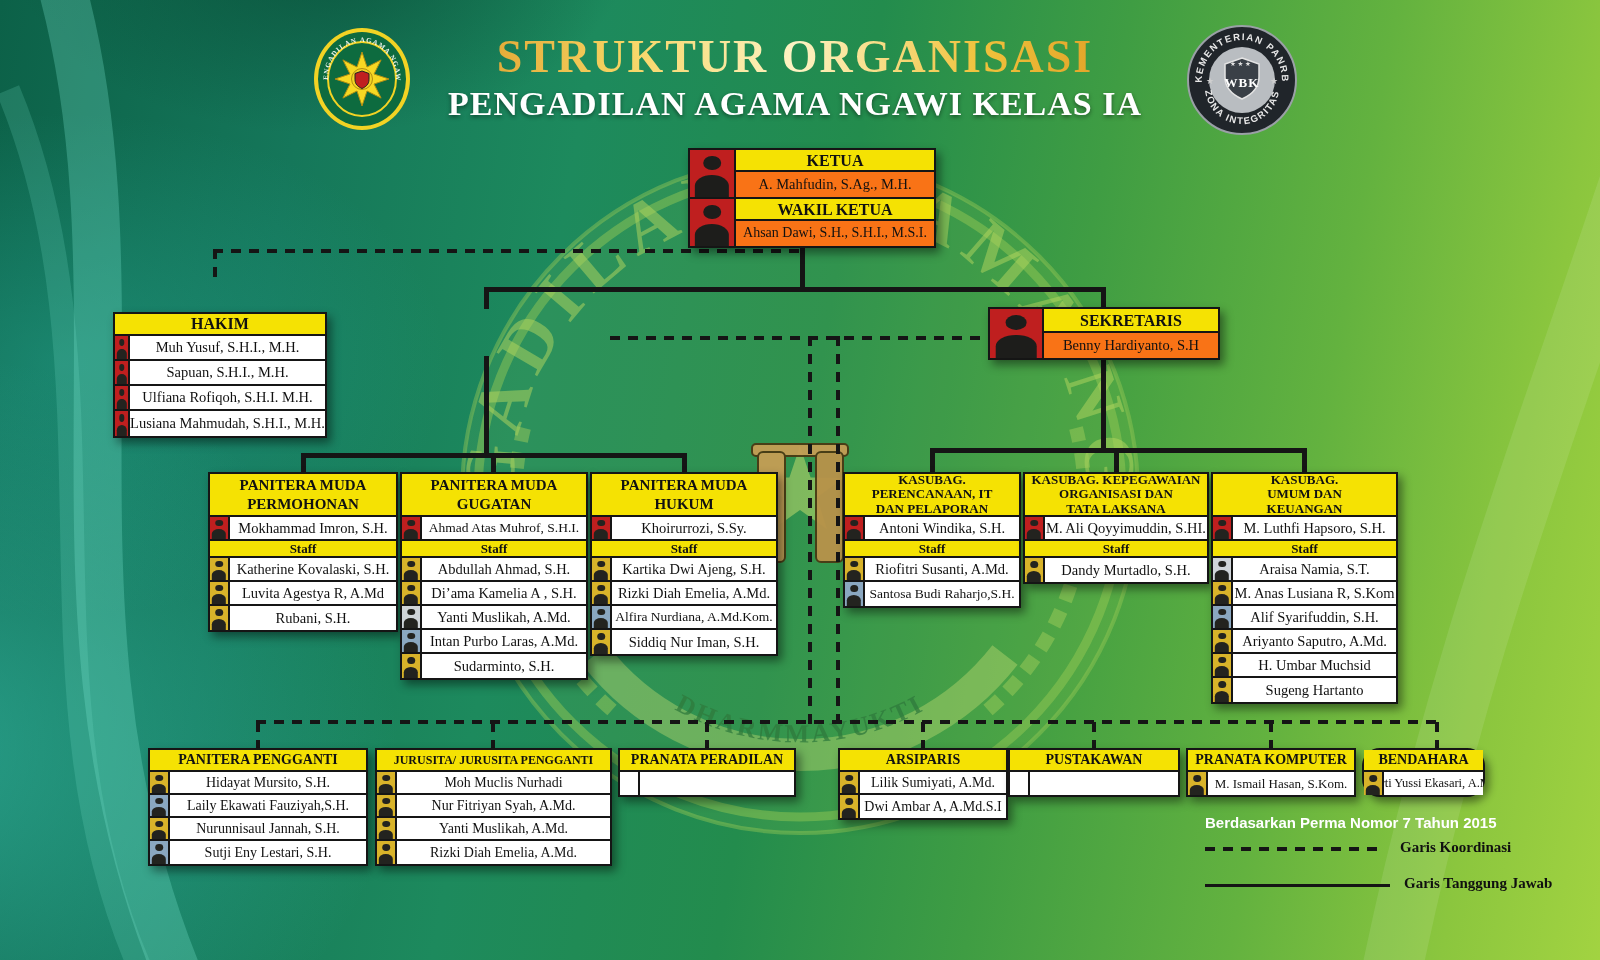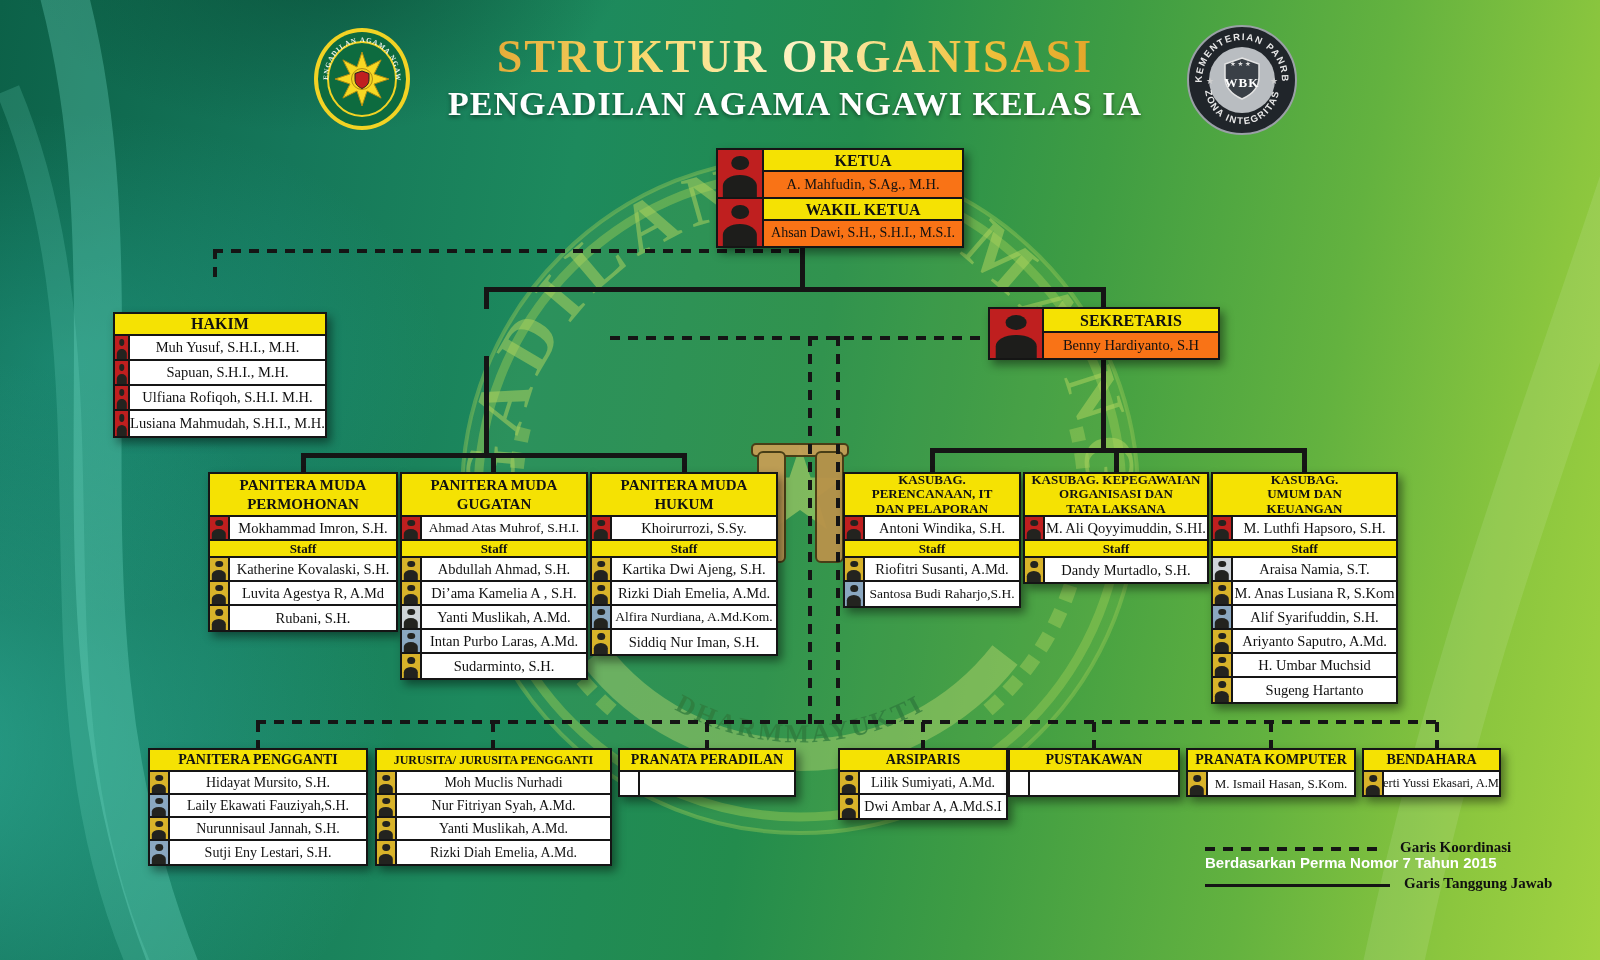--- a/index.html
+++ b/index.html
@@ -79,21 +79,21 @@
   .titlewrap { position:absolute; left:410px; top:30px; width:770px; text-align:center; z-index:3; }
   .title { font-size:46px; font-weight:bold; letter-spacing:2px;
            background:linear-gradient(90deg,#d9901c 0%,#f6d564 28%,#fdf3c4 50%,#f0c23c 74%,#d9901c 100%);
            -webkit-background-clip:text; background-clip:text; -webkit-text-fill-color:transparent; }
   .subtitle { font-size:34px; font-weight:bold; color:#ffffff; letter-spacing:1px;
               text-shadow:0 2px 4px rgba(0,0,0,.45); margin-top:2px; }
   .seal, .badge { position:absolute; z-index:3; }
 
   
   .basis { position:absolute; left:1205px; top:814px; z-index:3; color:#fff; font-weight:bold;
-           font-size:15px; font-family:"Liberation Sans", sans-serif;margin-top:40px; }
+           font-size:15px; font-family:"Liberation Sans", sans-serif; }
   .leglbl { position:absolute; z-index:3; font-weight:bold; font-size:15px; color:#101010; }
 </style>
 </head>
 <body>
 
 <div class="stage">
 
   <svg class="wm" width="1600" height="960" viewBox="0 0 1600 960">
     <path d="M 60,-20 C 150,300 30,620 180,980" stroke="rgba(125,232,212,0.28)" stroke-width="48" fill="none"></path>
     <path d="M 8,90 C 130,380 10,700 150,990" stroke="rgba(125,232,212,0.18)" stroke-width="24" fill="none"></path>
@@ -177,21 +177,21 @@
   <div class="dv" style="left:836px; top:336px; height:388px;"></div>
   <div class="dh" style="left:256px; top:720px; width:1185px;"></div>
   <div class="dv" style="left:256px; top:722px; height:28px;"></div>
   <div class="dv" style="left:491px; top:722px; height:28px;"></div>
   <div class="dv" style="left:705px; top:722px; height:28px;"></div>
   <div class="dv" style="left:921px; top:722px; height:28px;"></div>
   <div class="dv" style="left:1092px; top:722px; height:28px;"></div>
   <div class="dv" style="left:1269px; top:722px; height:28px;"></div>
   <div class="dv" style="left:1435px; top:722px; height:28px;"></div>
 
-  <div class="kblock" style="left:688px; top:148px; width:248px;margin-left:28px;">
+  <div class="kblock" style="left:688px; top:148px; width:248px;">
     <div class="ksec">
       <div class="kph" style="height:47px;"></div>
       <div class="kcol">
         <div class="khdr">KETUA</div>
         <div class="knm">A. Mahfudin, S.Ag., M.H.</div>
       </div>
     </div>
     <div class="ksec">
       <div class="kph" style="height:47px;"></div>
       <div class="kcol">
@@ -446,21 +446,21 @@
   </div>
 
   <div class="unit b" style="left:1186px; top:748px; width:170px;">
     <div class="hdr">PRANATA KOMPUTER</div>
     <div class="row">
         <div class="ph yel"></div>
         <div class="nm" style="font-size:13px;">M. Ismail Hasan, S.Kom.</div>
       </div>
   </div>
 
-  <div class="unit b narrow" style="left:1362px; top:748px; width:139px;">
+  <div class="unit b narrow" style="left:1362px; top:748px; width:123px;border-radius:18px;">
     <div class="hdr">BENDAHARA</div>
     <div class="row">
         <div class="ph yel"></div>
         <div class="nm">Berti Yussi Ekasari, A.Md.</div>
       </div>
   </div>
 
   <div class="basis">Berdasarkan Perma Nomor 7 Tahun 2015</div>
   <div class="dh" style="left:1205px; top:847px; width:178px;"></div>
   <div class="leglbl" style="left:1400px; top:839px;">Garis Koordinasi</div>

